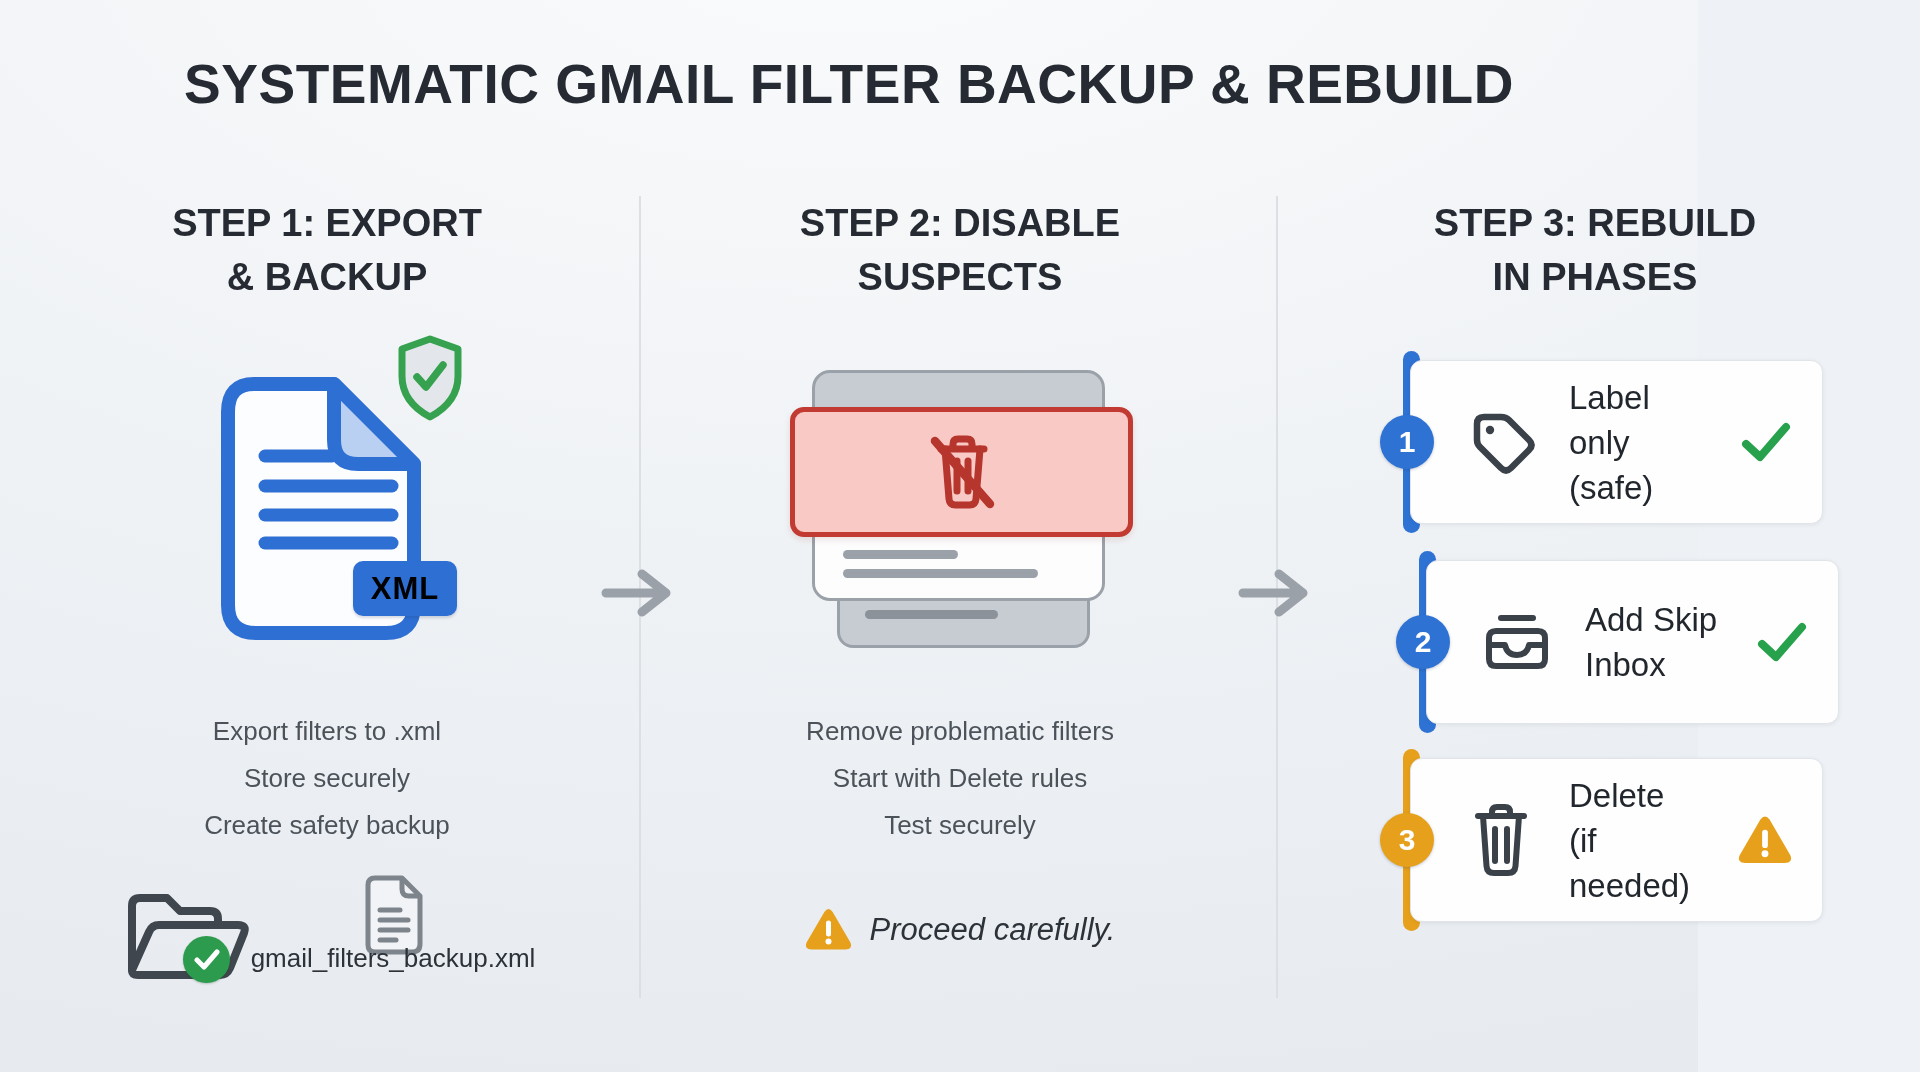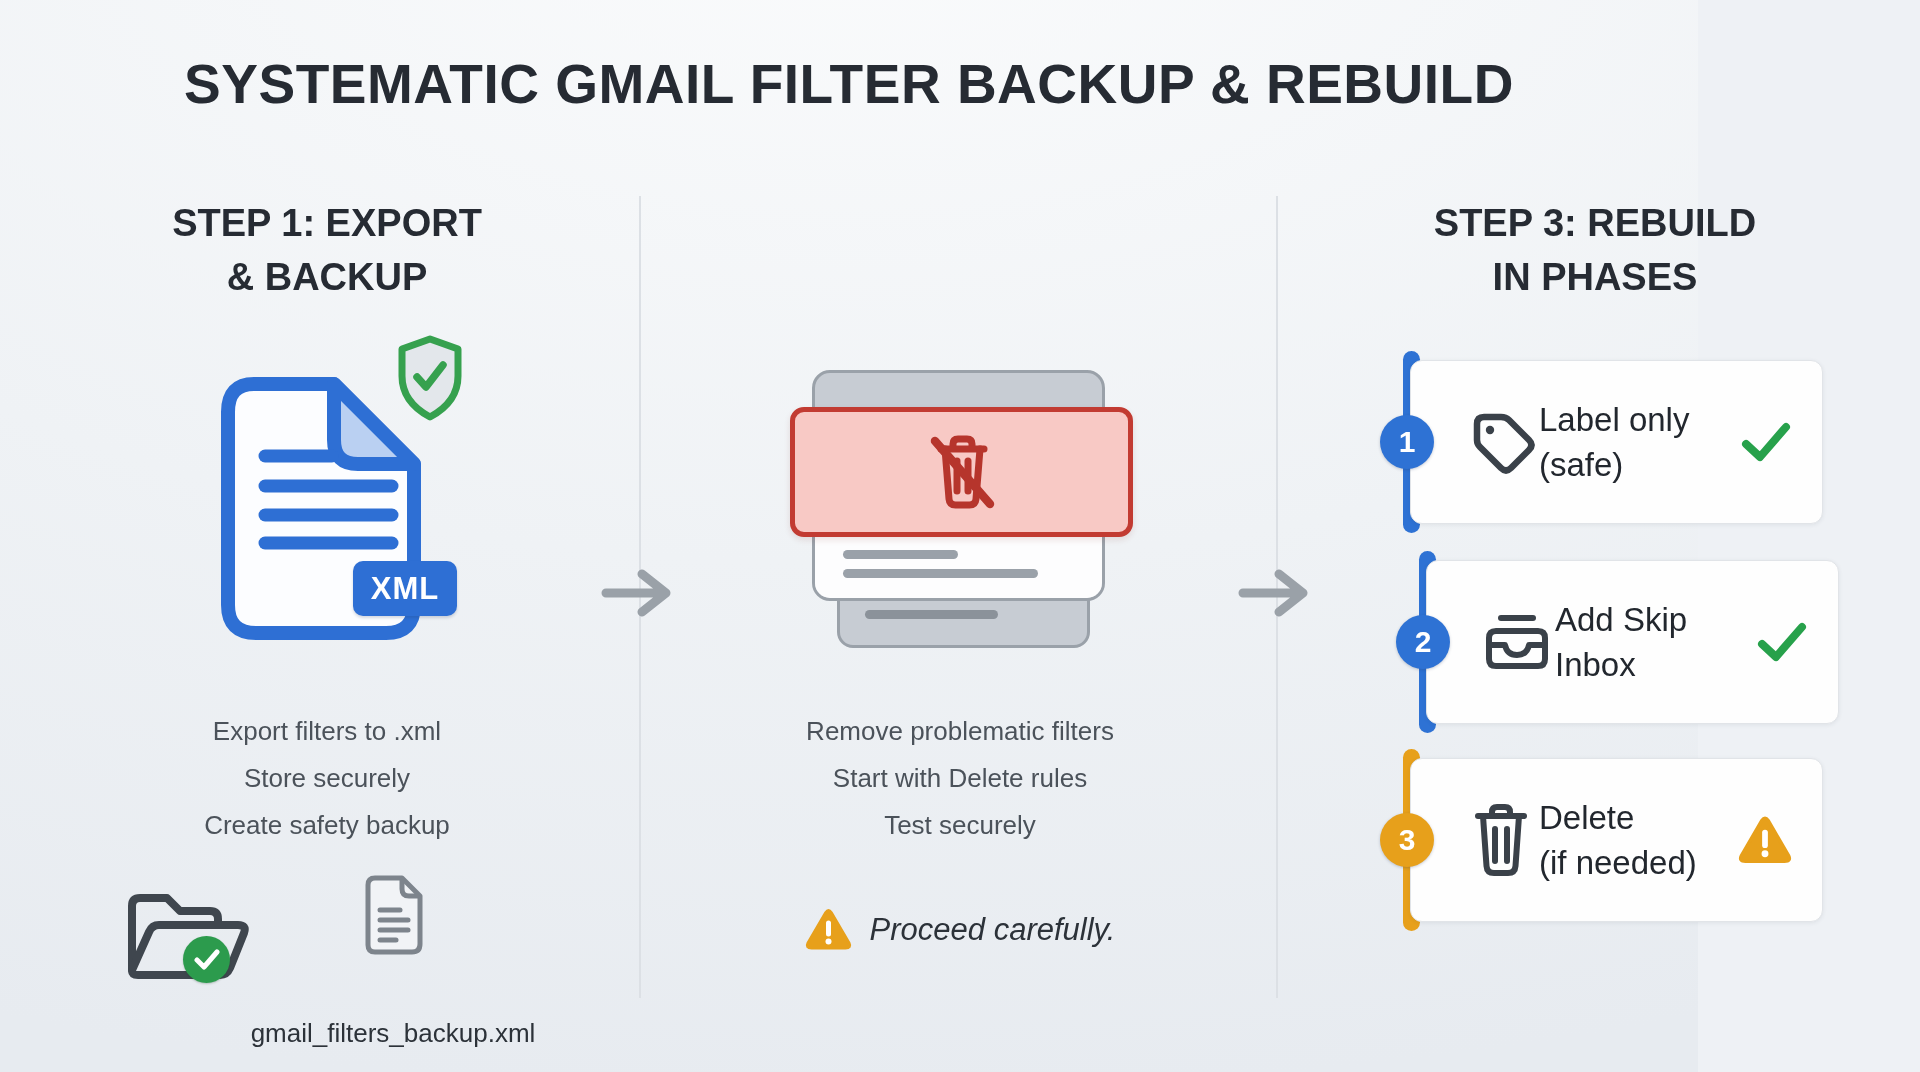--- a/index.html
+++ b/index.html
@@ -34,41 +34,41 @@
   .d1{left:639px;} .d2{left:1276px;}
 
   .arrow{position:absolute;top:565px;width:80px;height:56px;}
   .a1{left:600px;} .a2{left:1237px;}
 
   
   .doc-svg{position:absolute;left:220px;top:376px;}
   .xml-badge{
     position:absolute;left:353px;top:561px;width:104px;height:55px;
     background:#2e6fd4;border-radius:10px;
-    color:#ffffff;font-size:31px;font-weight:700;letter-spacing:1px;
+    color:#000000;font-size:31px;font-weight:700;letter-spacing:1px;
     display:flex;align-items:center;justify-content:center;
     box-shadow:0 2px 3px rgba(30,50,90,.18);
   }
   .shield-svg{position:absolute;left:396px;top:334px;}
   .step-text{
     position:absolute;top:700px;width:494px;
     text-align:center;font-size:26px;line-height:47px;color:#4b525a;margin-top:8px;
   }
   .step-text span{display:block;}
   .t1{left:80px;} .t2{left:713px;}
   .folder-svg{position:absolute;left:122px;top:886px;}
   .folder-badge{
     position:absolute;left:183px;top:936px;width:47px;height:47px;
     border-radius:50%;background:#2c9b4d;
     display:flex;align-items:center;justify-content:center;
     box-shadow:0 1px 2px rgba(20,60,30,.25);
   }
   .file-svg{position:absolute;left:362px;top:874px;}
   .filename{
-    position:absolute;left:223px;top:1018px;width:340px;
+    position:absolute;left:223px;top:943px;width:340px;
     text-align:center;font-size:26px;color:#2c3239;
   }
 
   
   .filters-graphic{position:absolute;left:787px;top:368px;width:346px;height:284px;}
   .card-back{
     position:absolute;left:50px;top:192px;width:253px;height:88px;
     background:#c7ccd3;border:3px solid #9aa1a9;border-radius:16px;
     box-sizing:border-box;
   }
@@ -106,21 +106,21 @@
   .phase-card{position:absolute;left:1403px;width:420px;height:164px;}
   .pc1{top:360px;} .pc2{top:560px;margin-left:16px;} .pc3{top:758px;}
   .phase-bar{
     position:absolute;left:0;top:-9px;width:17px;height:182px;border-radius:9px;
   }
   .phase-body{
     position:absolute;left:7px;top:0;width:413px;height:164px;
     background:#fefefe;border:1px solid #e1e4e8;border-radius:12px;
     box-sizing:border-box;
     display:flex;align-items:center;
-    padding:0 30px 0 52px;
+    padding:0 30px 0 52px;gap:30px;
     box-shadow:0 1px 4px rgba(40,50,70,.08);
   }
   .phase-icon{width:76px;display:flex;justify-content:center;flex-shrink:0;}
   .phase-label{flex:1;font-size:33px;line-height:45px;color:#22272e;}
   .phase-label span{display:block;}
   .phase-status{flex-shrink:0;display:flex;align-items:center;}
   .phase-num{
     position:absolute;left:-23px;top:55px;width:54px;height:54px;border-radius:50%;
     color:#fff;font-size:30px;font-weight:700;
     display:flex;align-items:center;justify-content:center;
@@ -188,20 +188,24 @@
     <path d="M40 4 V15 Q40 22 47 22 H58" fill="none" stroke="#7d848c" stroke-width="5" stroke-linejoin="round"></path>
     <g stroke="#7d848c" stroke-width="5" stroke-linecap="round">
       <line x1="18" y1="36" x2="38" y2="36"></line>
       <line x1="18" y1="46" x2="46" y2="46"></line>
       <line x1="18" y1="56" x2="46" y2="56"></line>
       <line x1="18" y1="66" x2="34" y2="66"></line>
     </g>
   </svg>
   <div class="filename">gmail_filters_backup.xml</div>
 
+  <div class="col-heading h2">
+    <span>STEP 2: DISABLE</span>
+    <span>SUSPECTS</span>
+  </div>
 
   <div class="filters-graphic">
     <div class="card-back">
       <div class="gline"></div>
     </div>
     <div class="card-main">
       <div class="white-section">
         <div class="gline l1"></div>
         <div class="gline l2"></div>
       </div>

